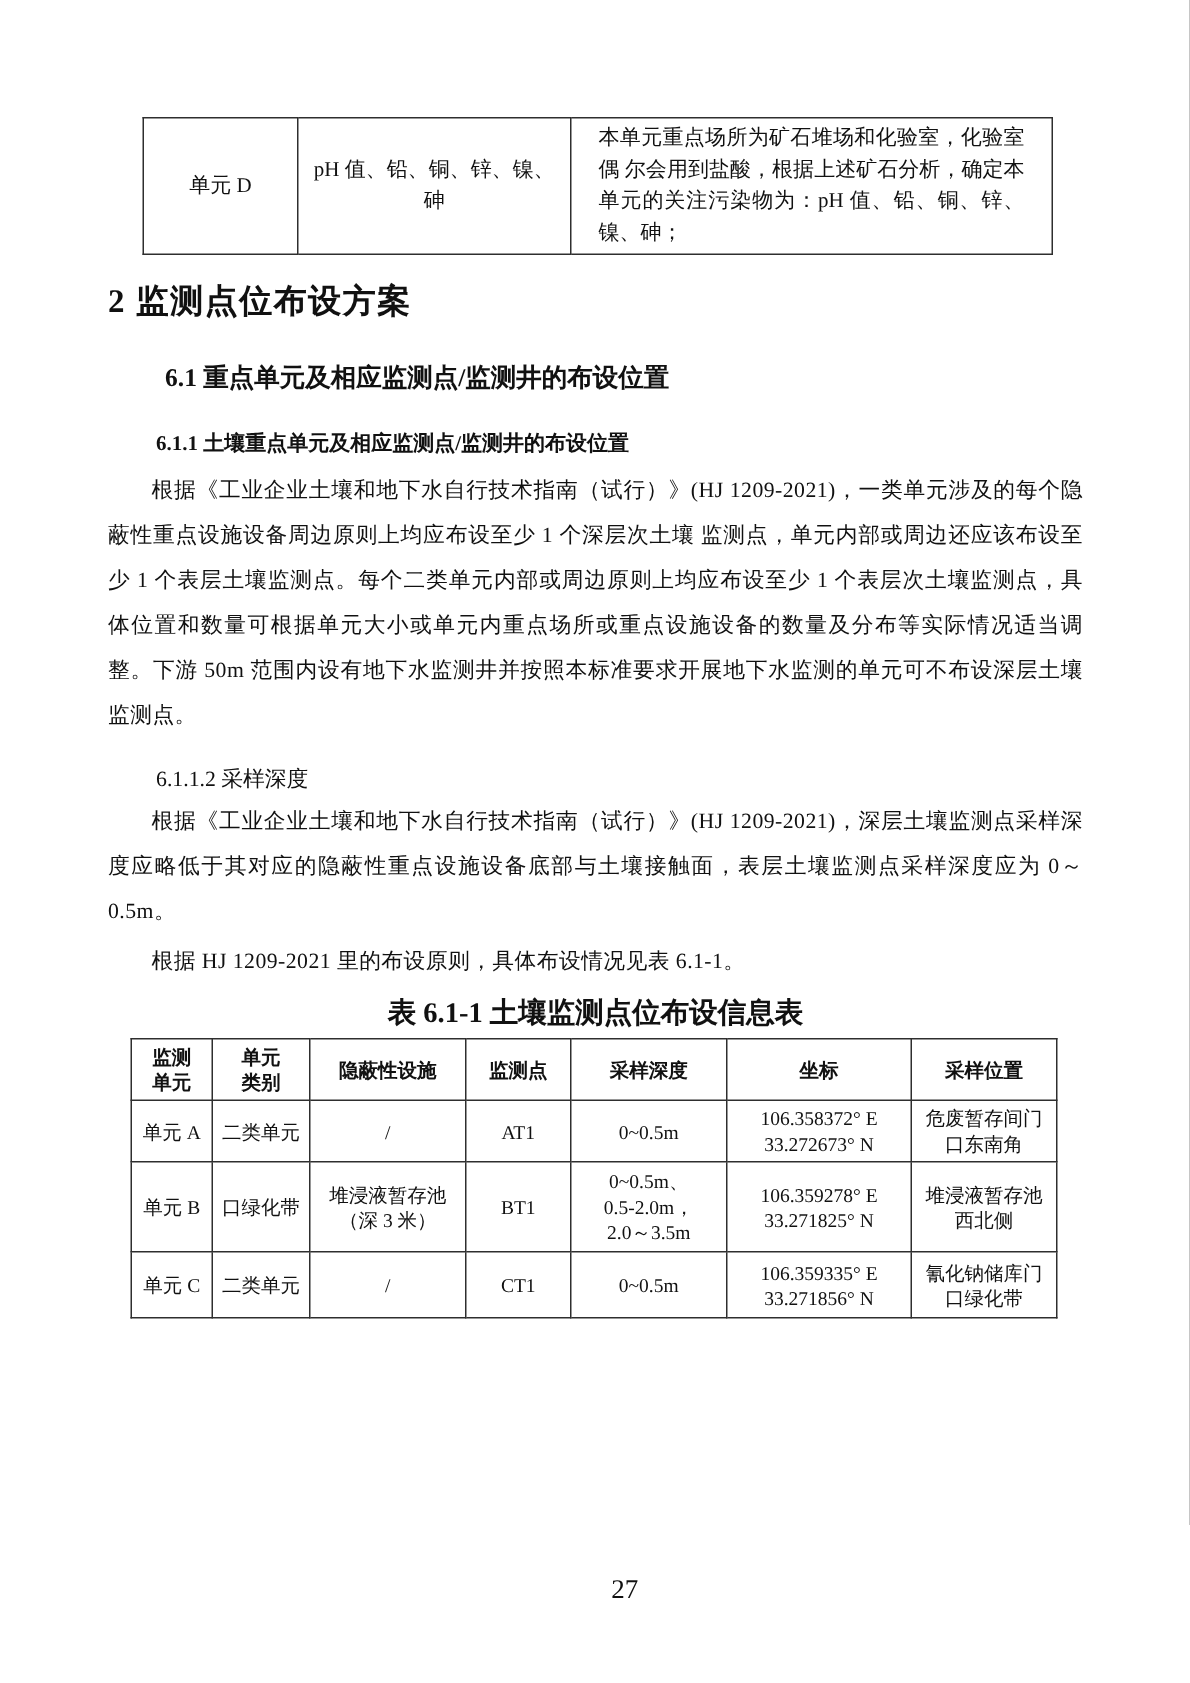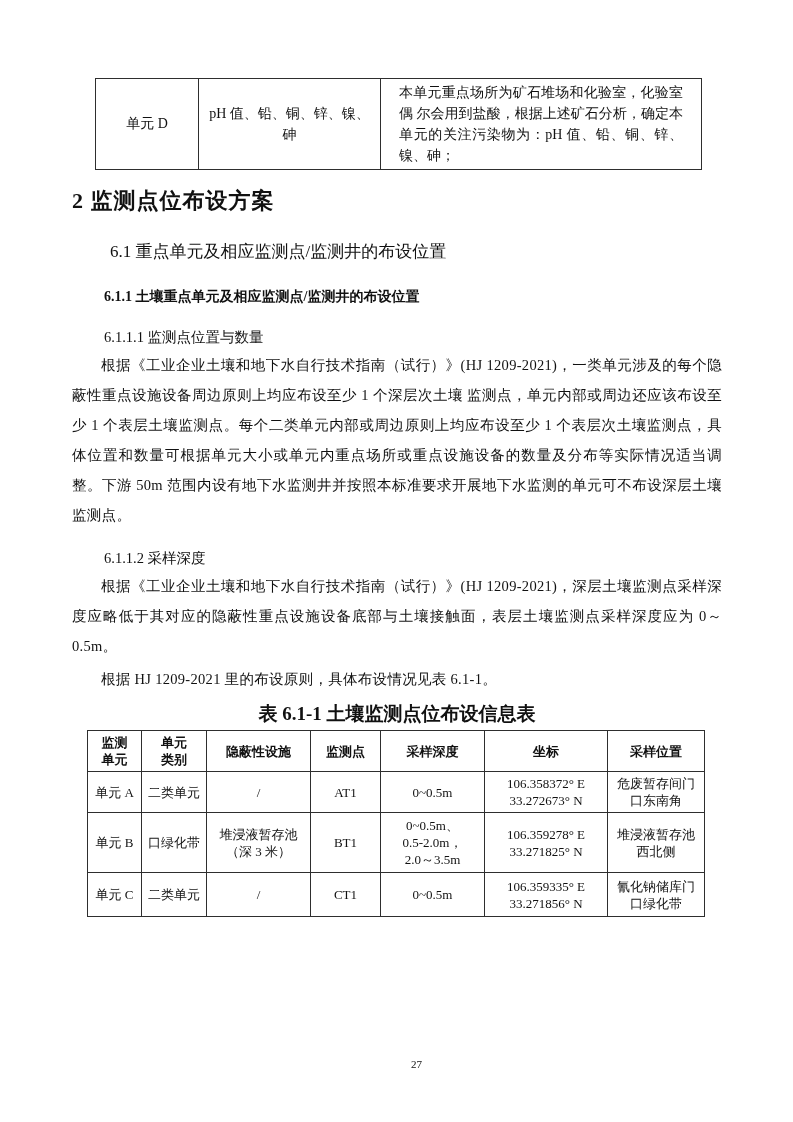--- a/index.html
+++ b/index.html
@@ -34,21 +34,21 @@
   .t-top .re{height:47px;}
   
   .h1{
     margin:16px 0 0 0;
     font-size:22px;font-weight:bold;
     line-height:30px;
     letter-spacing:1px;
   }
   .h2{
     margin:24px 0 0 38px;
-    font-size:17px;font-weight:normal;
+    font-size:17px;font-weight:bold;
     line-height:24px;
   }
   .h3{
     margin:21px 0 0 32px;
     font-size:14px;font-weight:bold;
     line-height:24px;
   }
   .h4{
     margin:18px 0 0 32px;
     font-size:14.5px;font-weight:normal;
@@ -98,21 +98,21 @@
   .col-facility{width:104px;}
   .col-point{width:70px;}
   .col-depth{width:104px;}
   .col-coord{width:123px;}
   .col-pos{width:97px;}
   
   .page-number{
     position:absolute;
     bottom:52px;left:0;right:0;
     text-align:center;
-    font-size:11px;
+    font-size:18px;
     margin-left:40px;
   }
 </style>
 </head>
 <body>
 
 <div class="page">
 
   <table class="t-top">
     <tbody>
@@ -120,21 +120,20 @@
       <td class="c1">单元 D</td>
       <td class="c2">pH 值、铅、铜、锌、镍、砷</td>
       <td class="c3">本单元重点场所为矿石堆场和化验室，化验室偶 尔会用到盐酸，根据上述矿石分析，确定本单元的关注污染物为：pH 值、铅、铜、锌、镍、砷；</td>
     </tr>
   </tbody>
     </table>
 
   <div class="h1">2 监测点位布设方案</div>
   <div class="h2">6.1 重点单元及相应监测点/监测井的布设位置</div>
   <div class="h3">6.1.1 土壤重点单元及相应监测点/监测井的布设位置</div>
-  <div class="h4">6.1.1.1 监测点位置与数量</div>
 
   <p class="para">根据《工业企业土壤和地下水自行技术指南（试行）》(HJ 1209-2021)，一类单元涉及的每个隐蔽性重点设施设备周边原则上均应布设至少 1 个深层次土壤 监测点，单元内部或周边还应该布设至少 1 个表层土壤监测点。每个二类单元内部或周边原则上均应布设至少 1 个表层次土壤监测点，具体位置和数量可根据单元大小或单元内重点场所或重点设施设备的数量及分布等实际情况适当调整。下游 50m 范围内设有地下水监测井并按照本标准要求开展地下水监测的单元可不布设深层土壤监测点。</p>
 
   <div class="h4">6.1.1.2 采样深度</div>
   <p class="para">根据《工业企业土壤和地下水自行技术指南（试行）》(HJ 1209-2021)，深层土壤监测点采样深度应略低于其对应的隐蔽性重点设施设备底部与土壤接触面，表层土壤监测点采样深度应为 0～0.5m。</p>
   <p class="para">根据 HJ 1209-2021 里的布设原则，具体布设情况见表 6.1-1。</p>
 
   <div class="caption">表 6.1-1 土壤监测点位布设信息表</div>
 
   <table class="t-soil">

